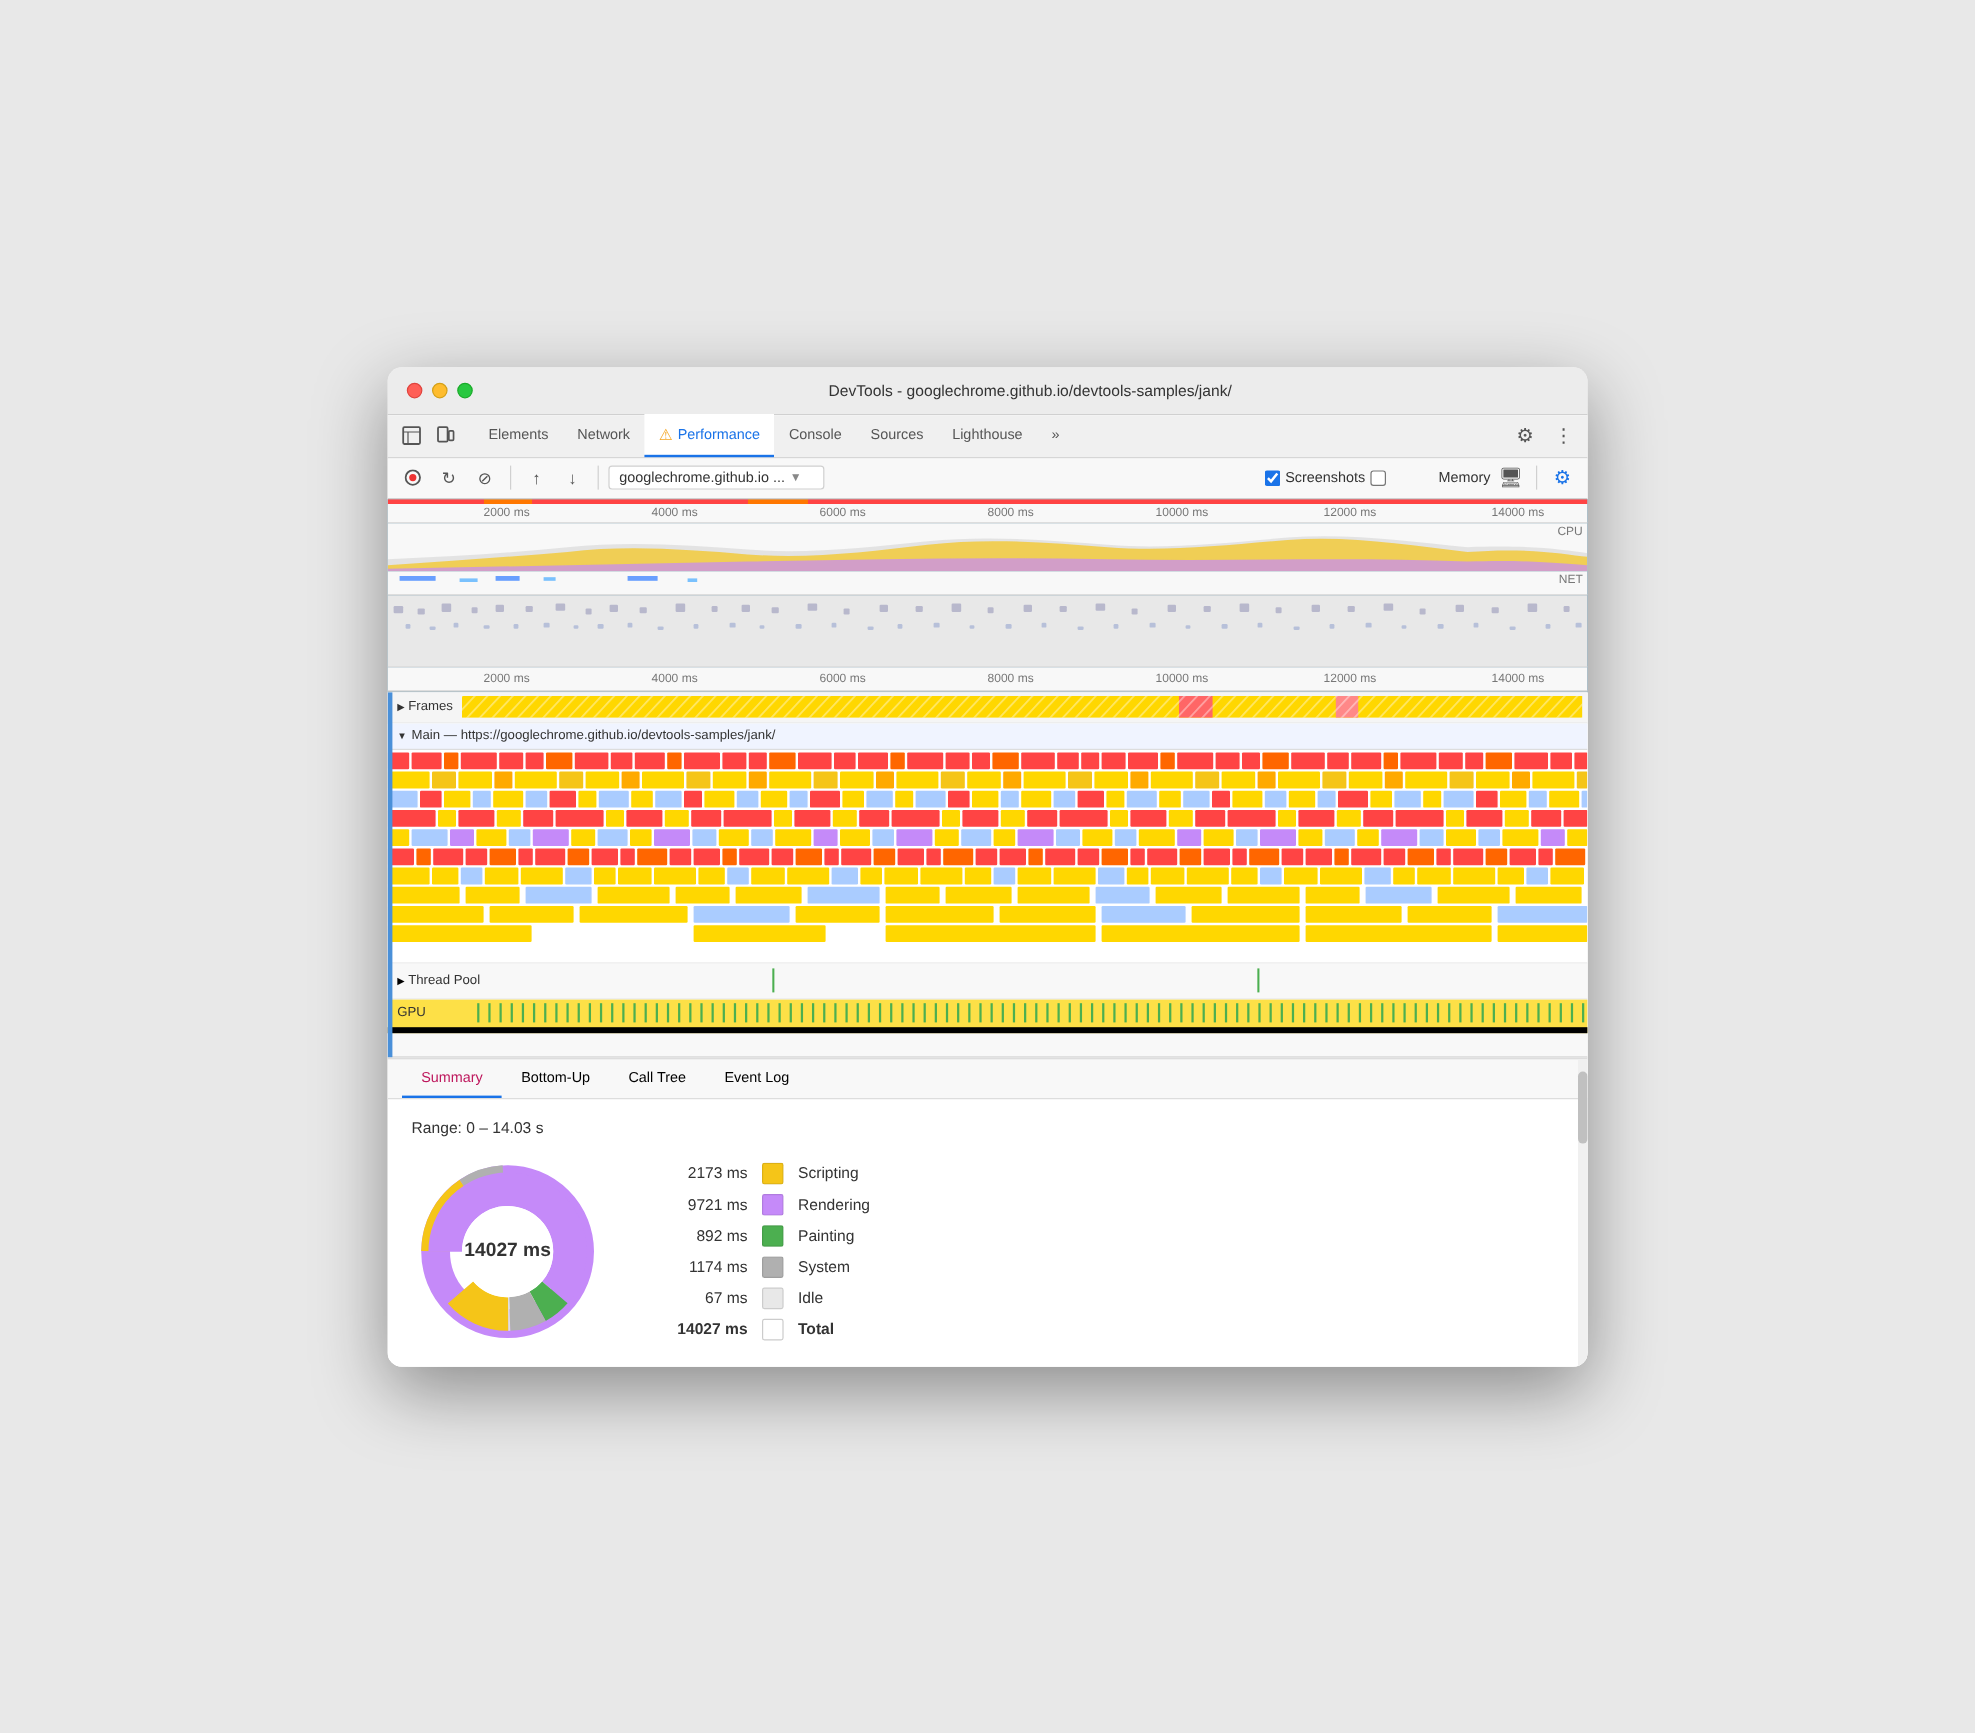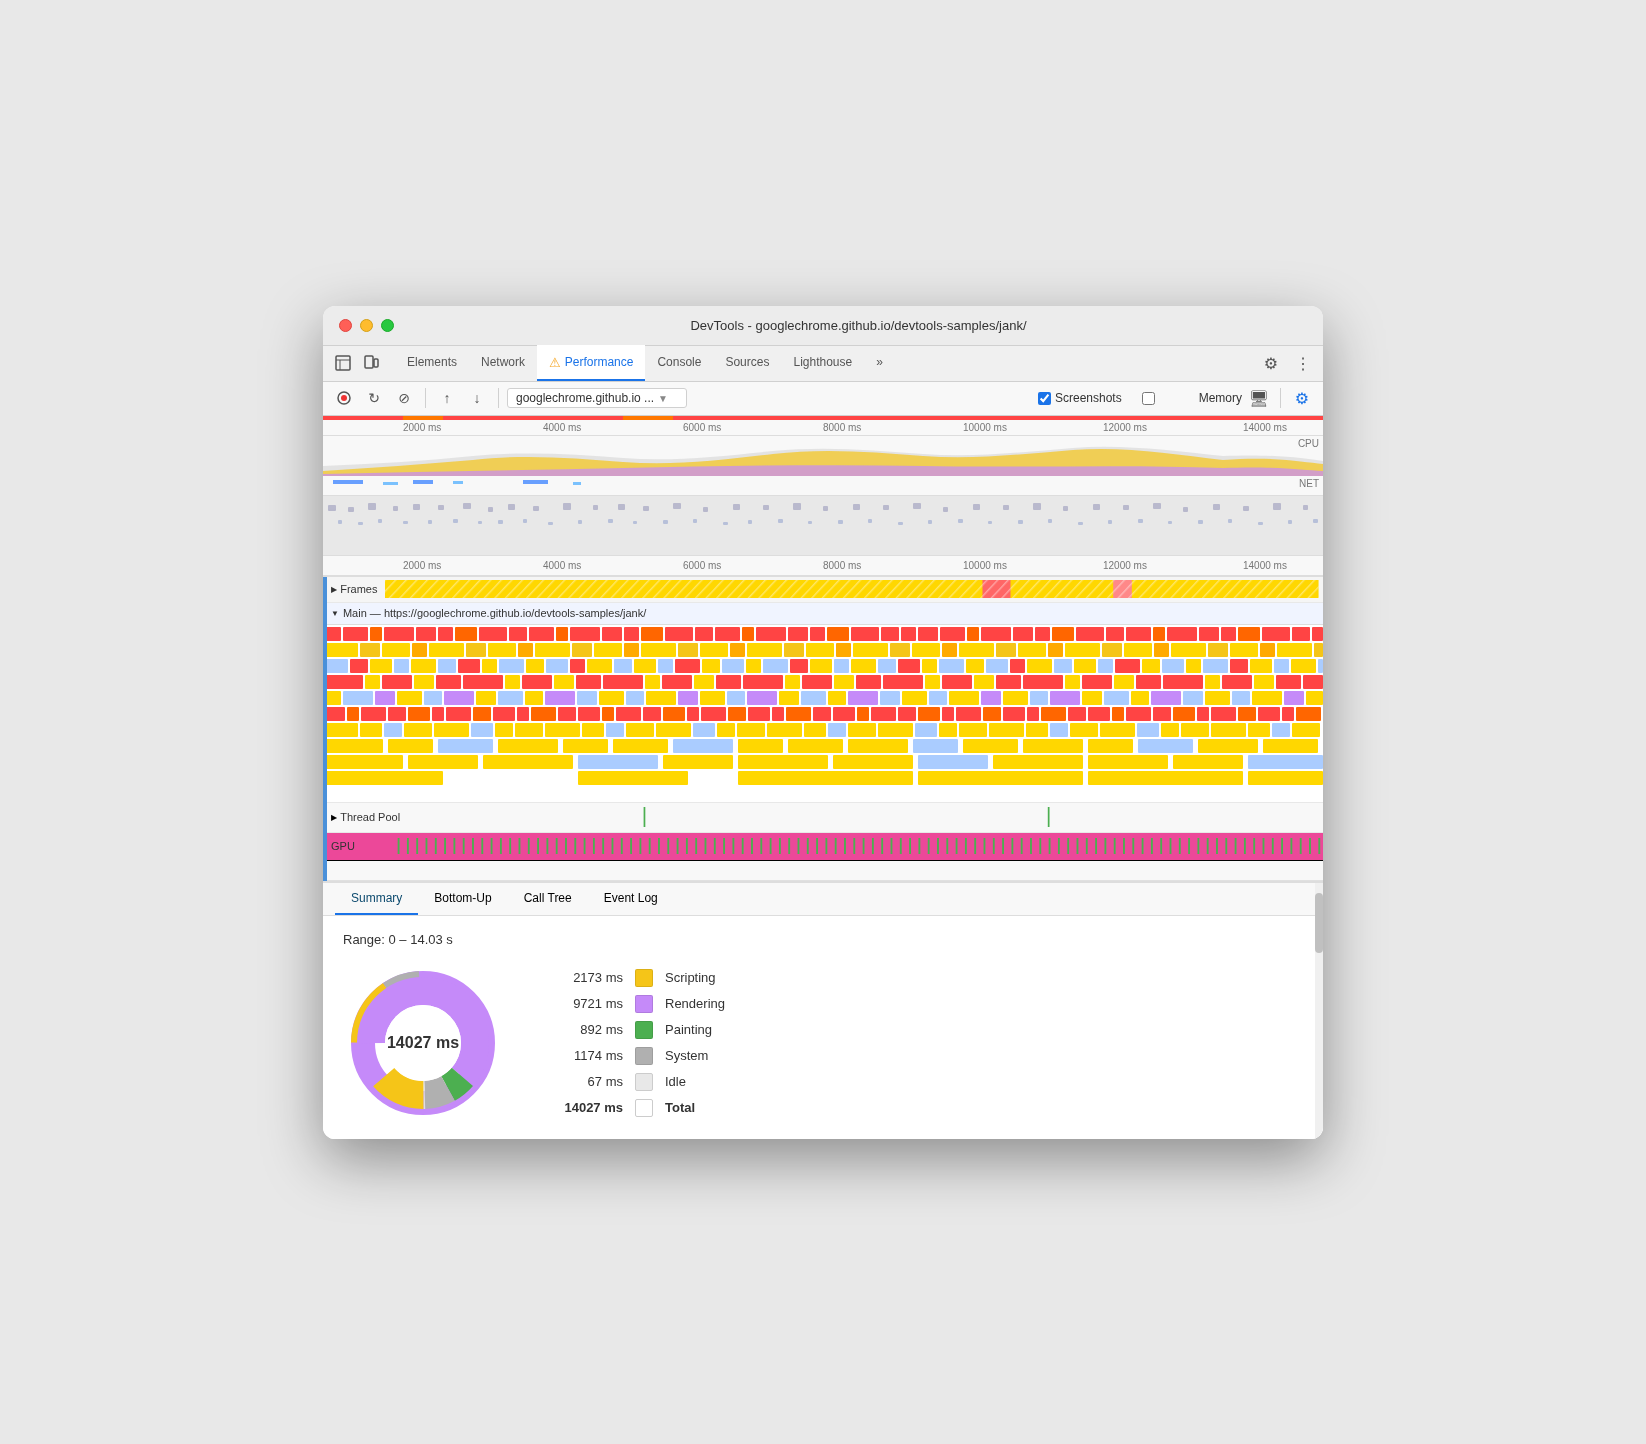--- a/index.html
+++ b/index.html
@@ -316,21 +316,21 @@
       background: #f8f8f8;
     }
     .bottom-tab {
       padding: 8px 16px;
       font-size: 12px;
       color: #000000;
       cursor: pointer;
       border-bottom: 2px solid transparent;
     }
     .bottom-tab.active {
-      color: #0c4a6e;
+      color: #be185d;
       border-bottom: 2px solid #1a73e8;
     }
     .summary-content {
       padding: 16px 20px;
     }
     .range-text {
       font-size: 13px;
       color: #333;
       margin-bottom: 16px;
     }
@@ -469,21 +469,21 @@
       <div class="toolbar-divider"></div>
       <div class="url-selector">
         <span>googlechrome.github.io ...</span>
         <span class="arrow">▼</span>
       </div>
       <div class="toolbar-spacer"></div>
       <div class="checkbox-group">
         <input type="checkbox" id="screenshots-cb" checked="" style="">
         <label for="screenshots-cb">Screenshots</label>
       </div>
-      <div class="checkbox-group" style="margin-left:16px;gap:44px;">
+      <div class="checkbox-group" style="margin-left:0;gap:44px;">
         <input type="checkbox" id="memory-cb" style="">
         <label for="memory-cb">Memory</label>
       </div>
       <div class="toolbar-capture-btn">🖥</div>
       <div class="toolbar-divider"></div>
       <div class="settings-blue-btn">⚙</div>
     </div>
 
     <div class="timeline-area">
 
@@ -1020,21 +1020,21 @@
         </div>
         <div style="flex:1;height:28px;position:relative;overflow:hidden;">
           <svg width="100%" height="28" viewBox="0 0 1000 28" preserveAspectRatio="none">
 
             <rect x="210" y="4" width="2" height="20" fill="#4caf50"></rect>
             <rect x="680" y="4" width="2" height="20" fill="#4caf50"></rect>
           </svg>
         </div>
       </div>
 
-      <div class="track gpu-track" style="height:28px;display:flex;align-items:center;background:#ec4899;border-bottom:1px solid #000000;justify-content:flex-end;">
+      <div class="track gpu-track" style="height:28px;display:flex;align-items:center;background:#fde047;border-bottom:5px solid #000000;justify-content:flex-end;">
         <div style="padding:0 8px;min-width:70px;font-size:11px;color:#333;flex-shrink:0;">
           <span>GPU</span>
         </div>
         <div style="flex:1;height:24px;position:relative;overflow:hidden;">
           <svg width="100%" height="24" viewBox="0 0 1000 24" preserveAspectRatio="none">
 
             <g fill="#4caf50">
               <rect x="5" y="4" width="2" height="16"></rect>
               <rect x="15" y="4" width="2" height="16"></rect>
               <rect x="25" y="4" width="2" height="16"></rect>

